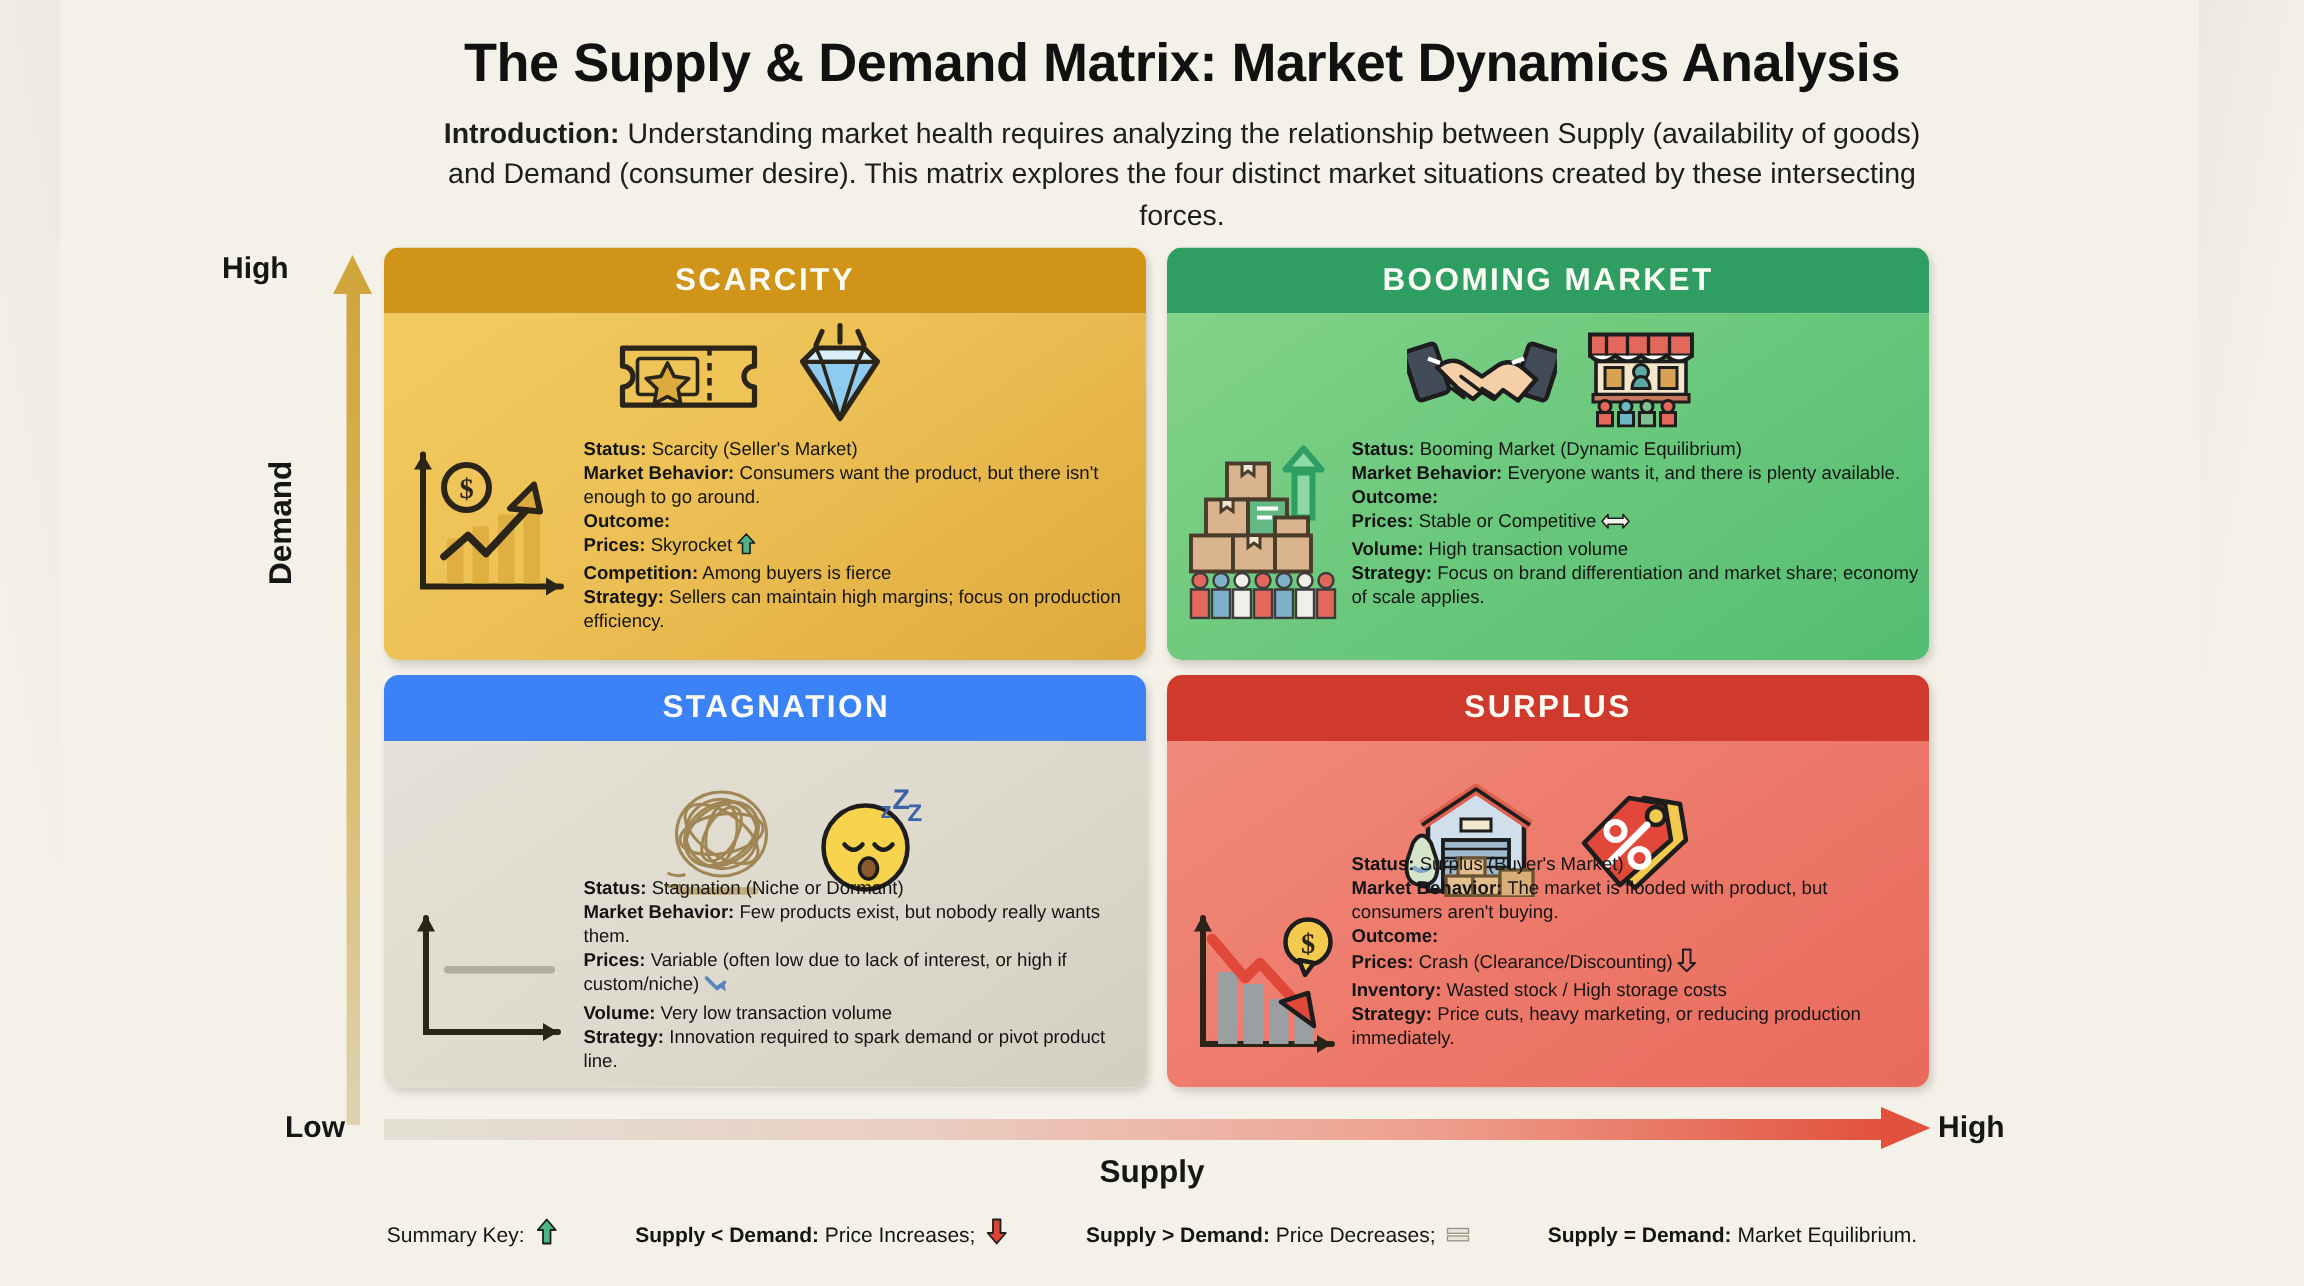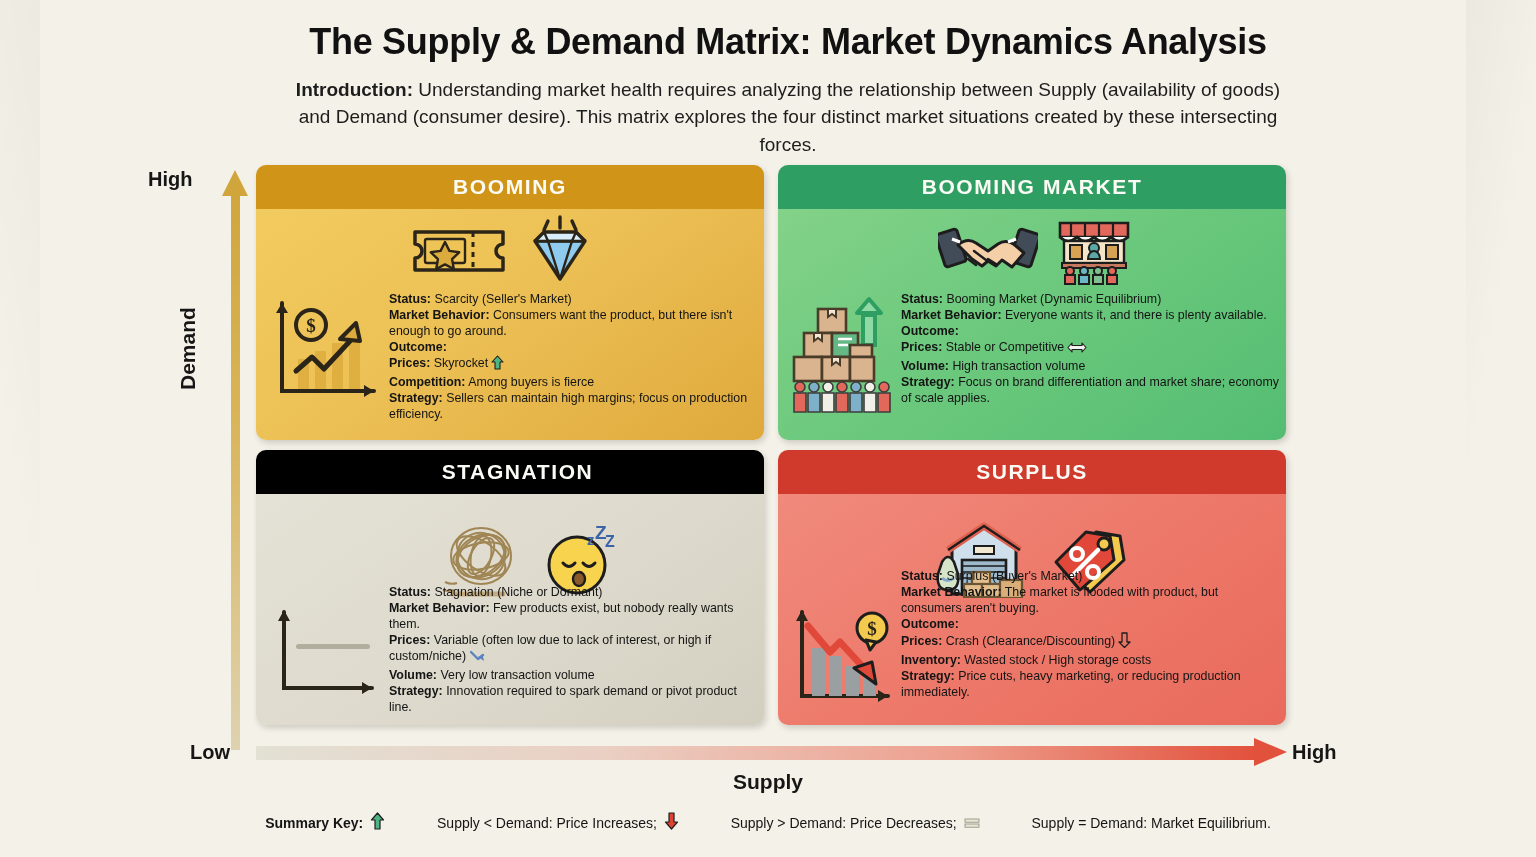--- a/index.html
+++ b/index.html
@@ -35,21 +35,21 @@
     font-size:21px;font-weight:bold;letter-spacing:1.6px;color:#fbfbf6;}
   .q-body{position:relative;height:231px;}
 
   #q-scarcity{left:0;top:0;}
   #q-scarcity .q-head{background:#cf9418;}
   #q-scarcity .q-body{background:linear-gradient(145deg,#f2cb5e 0%,#ecc055 45%,#dfa93c 100%);}
   #q-booming{left:522px;top:0;}
   #q-booming .q-head{background:#2e9e62;}
   #q-booming .q-body{background:linear-gradient(145deg,#83d289 0%,#6cc97d 45%,#54bd72 100%);}
   #q-stagnation{left:0;top:285px;}
-  #q-stagnation .q-head{background:#000000;padding-left:15px;}
+  #q-stagnation .q-head{background:#3b82f6;padding-left:15px;}
   #q-stagnation .q-body{background:linear-gradient(145deg,#e4e1d6 0%,#dedacd 50%,#d3cfc0 100%);}
   #q-surplus{left:522px;top:285px;}
   #q-surplus .q-head{background:#d03a2c;}
   #q-surplus .q-body{background:linear-gradient(145deg,#f08274 0%,#ed7465 50%,#e8headingfallback 100%);}
   #q-surplus .q-body{background:linear-gradient(145deg,#f08a7c 0%,#ed796a 50%,#e96a5c 100%);}
 
   
   .q-text{position:absolute;font-size:12.4px;line-height:1.29;color:#141414;}
   .q-text .ln{margin:0;}
   .q-text b{font-weight:bold;}
@@ -89,22 +89,22 @@
   .x-head{position:absolute;left:998px;top:0;width:0;height:0;
     border-top:14px solid transparent;border-bottom:14px solid transparent;
     border-left:33px solid #e2513c;}
   .lbl-high-x{position:absolute;left:1292px;top:741px;font-size:20px;font-weight:bold;color:#161616;}
   .lbl-supply{position:absolute;left:0;top:770px;width:1536px;text-align:center;
     font-size:21px;font-weight:bold;color:#161616;}
 
   
   .summary{position:absolute;left:0;top:812px;width:1536px;text-align:center;
     font-size:14px;color:#141414;}
-  .summary .sk{font-weight:bold;}
-  .summary b{font-weight:normal;margin-left:45px;}
+  .summary .sk{font-weight:normal;}
+  .summary b{font-weight:bold;margin-left:45px;}
   .summary .kglyph{display:inline-block;vertical-align:-2px;margin:0 3px;}
 
   
   .ar{display:inline-block;vertical-align:-3px;margin-left:3px;}
 </style>
 </head>
 <body>
 
 <div class="paper-tear"></div>
 <div class="paper-tear2"></div>
@@ -127,21 +127,21 @@
 <div class="x-axis">
   <div class="x-shaft"></div>
   <div class="x-head"></div>
 </div>
 <div class="lbl-high-x">High</div>
 <div class="lbl-supply">Supply</div>
 
 <div class="matrix">
 
   <div class="quad" id="q-scarcity">
-    <div class="q-head">BOOMING</div>
+    <div class="q-head">SCARCITY</div>
     <div class="q-body">
 
       <div class="icon-row">
 
         <svg width="96" height="66" viewBox="0 0 96 66">
           <path d="M4 14h88v12a7 7 0 0 0 0 14v12H4V40a7 7 0 0 0 0-14V14z" fill="#efc457" stroke="#2b2418" stroke-width="3.5" stroke-linejoin="round"></path>
           <line x1="62" y1="14" x2="62" y2="52" stroke="#2b2418" stroke-width="3" stroke-dasharray="5 5"></line>
           <rect x="14" y="21" width="40" height="24" fill="none" stroke="#2b2418" stroke-width="2.4" rx="2"></rect>
           <path d="M34 24l4.4 8.9 9.8 1.4-7.1 6.9 1.7 9.8-8.8-4.6-8.8 4.6 1.7-9.8-7.1-6.9 9.8-1.4z" fill="#dcab3e" stroke="#2b2418" stroke-width="2.4" stroke-linejoin="round"></path>
           <path d="M70 20h16M70 30h16M70 40h16" stroke="#d9a93a" stroke-width="0"></path>

